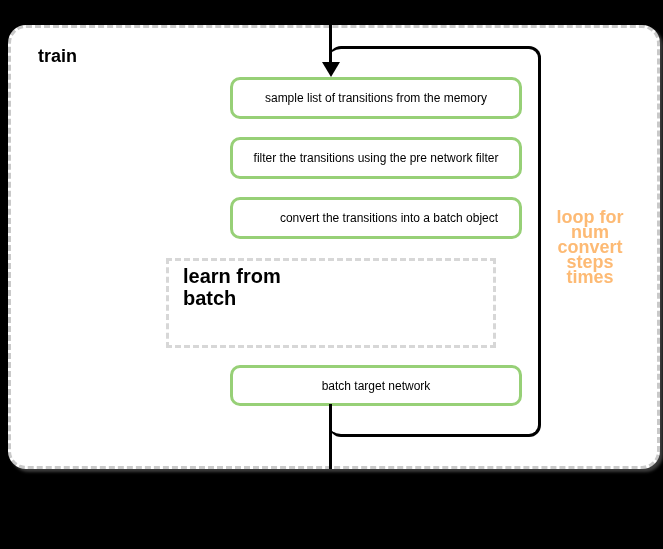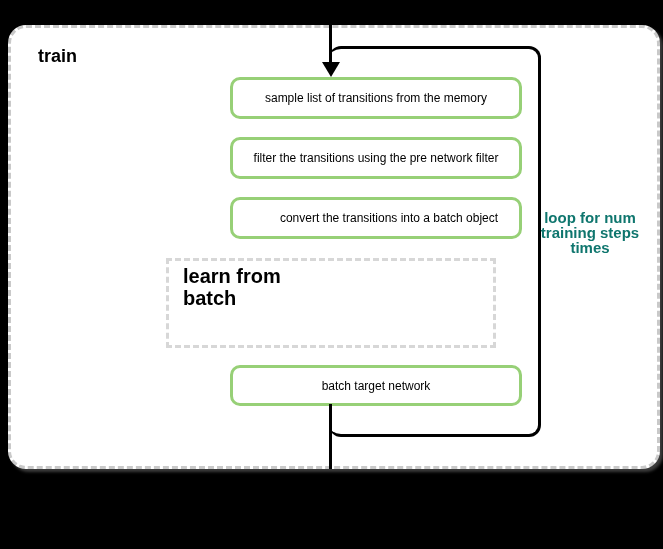--- a/index.html
+++ b/index.html
@@ -41,24 +41,24 @@
     width: 212px; height: 391px;
     border: 3px solid #000000;
     border-left: none;
     border-radius: 12px;
     background: transparent;
   }
   .loop-label {
     left: 538px; top: 210px;
     width: 104px;
     text-align: center;
-    font-size: 15px;
+    font-size: 18px;
     font-weight: bold;
     line-height: 15px;
-    color: #0f766e;
+    color: #fdba74;
   }
   .loop-label span { display: block; }
 
   
   .step {
     left: 186px;
     width: 292px; height: 42px;
     background: #ffffff;
     border: 3px solid #97d077;
     border-radius: 10px;
@@ -116,21 +116,21 @@
 <div class="stage">
 
   <div class="abs train-container"></div>
 
   <div class="abs train-label">train</div>
 
   <div class="abs loop-rect"></div>
 
   <div class="abs loop-label">
     <span>loop for num</span>
-    <span>training steps</span>
+    <span>convert steps</span>
     <span>times</span>
   </div>
 
   <div class="abs step step-1">sample list of transitions from the memory</div>
 
   <div class="abs step step-2">filter the transitions using the pre network filter</div>
 
   <div class="abs step step-3">convert the transitions into a batch object</div>
 
   <div class="abs learn-box"></div>

